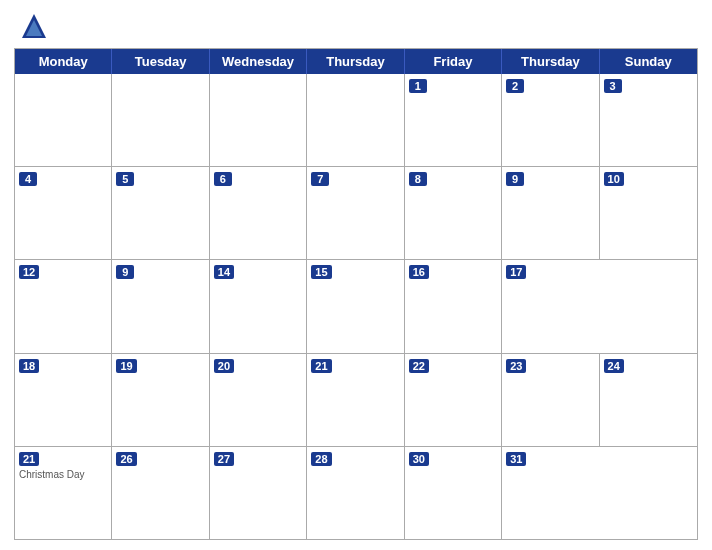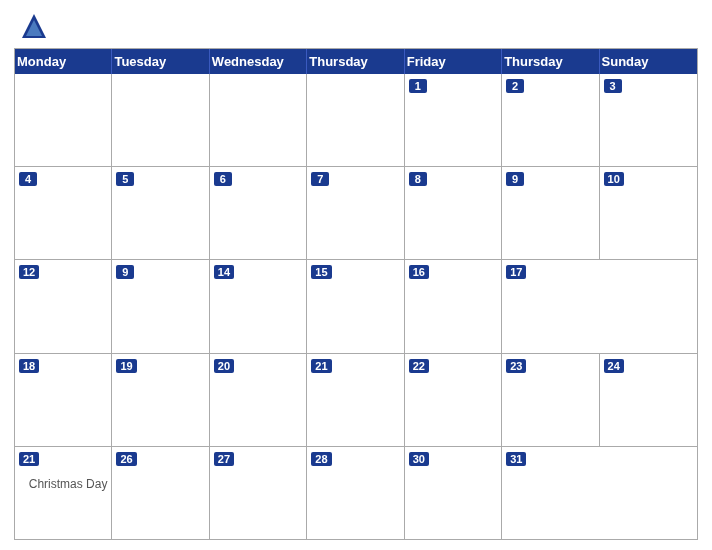--- a/index.html
+++ b/index.html
@@ -68,20 +68,21 @@
       flex-direction: column;
       border: 1px solid #aaa;
     }
     .day-headers {
       display: grid;
       grid-template-columns: repeat(7, 1fr);
       background: #1a3a8f;
     }
     .day-header {
       color: #fff;
+      text-align: center;
       padding: 5px 2px;
       font-size: 13px;
       font-weight: bold;
       border-right: 1px solid #3a5abf;
     }
     .day-header:last-child { border-right: none; }
     .weeks {
       flex: 1;
       display: flex;
       flex-direction: column;
@@ -107,25 +108,24 @@
       color: #fff;
       background: #1a3a8f;
       display: inline-block;
       padding: 1px 4px;
       border-radius: 2px;
       font-weight: bold;
       min-width: 18px;
       text-align: center;
     }
     .holiday-label {
-      font-size: 12px;
+      font-size: 10px;
       color: #555;
-      margin-top: 10px;
+      margin-top: 2px;
       display: block;
-      text-align: right;
     }
   </style>
 </head>
 <body>
 
 <div class="page">
   <div class="header">
     <div class="logo">
       <svg class="logo-icon" viewBox="0 0 32 32">
         <rect width="32" height="32" fill="#fff"></rect>

